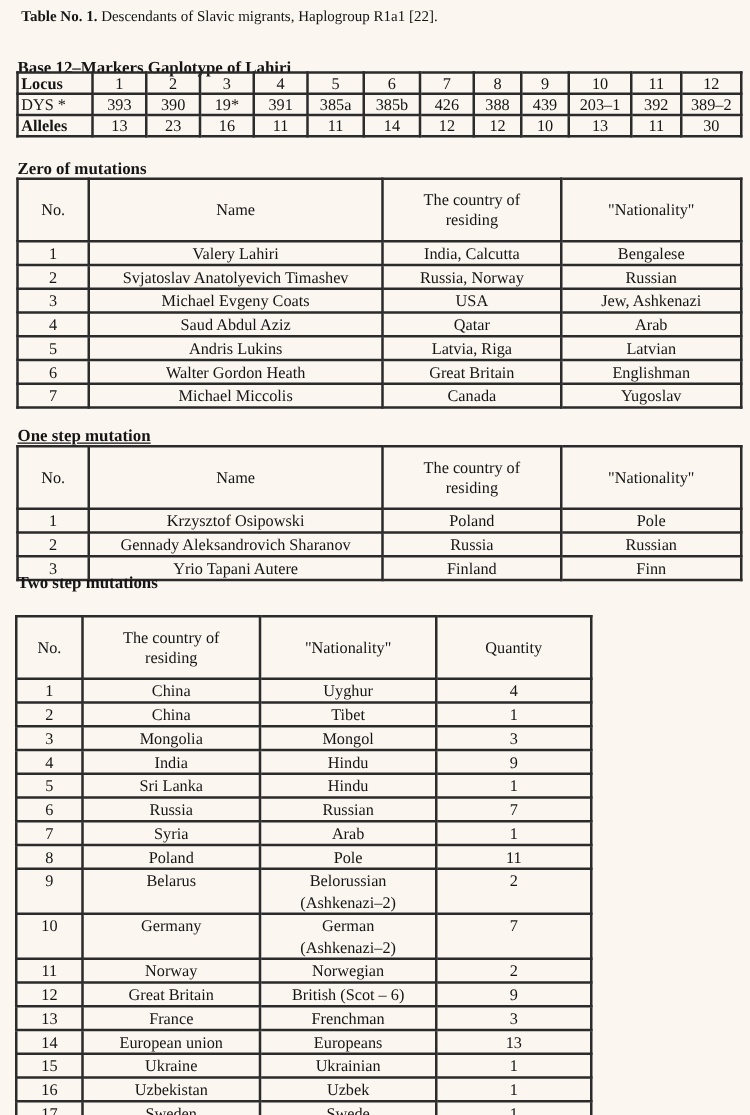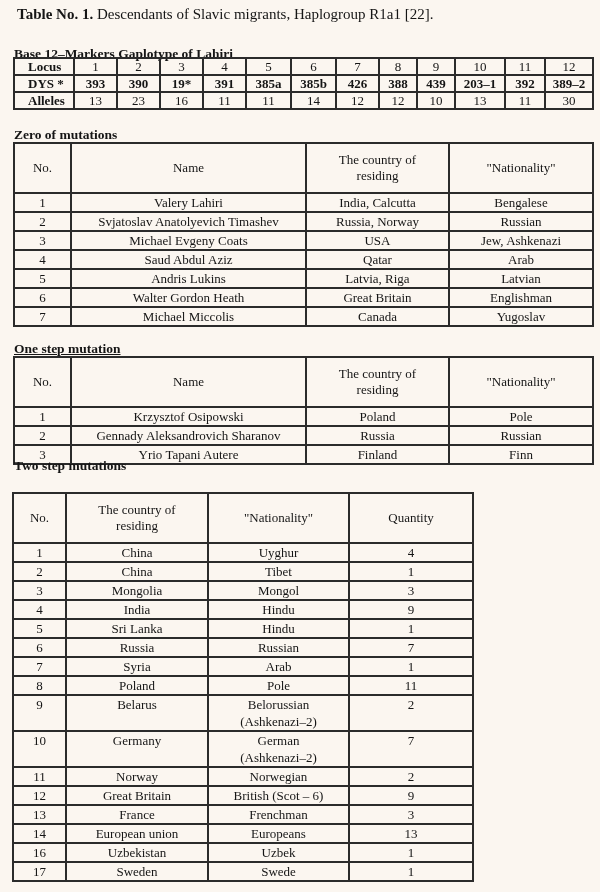--- a/index.html
+++ b/index.html
@@ -5,21 +5,21 @@
   html,body { margin:0; padding:0; }
   body {
     width:600px; height:892px;
     background:#fbf6f0;
     font-family:"Liberation Serif", serif;
     color:#151515;
     position:relative;
     overflow:hidden;
   }
   .abs { position:absolute; }
-  .doc-title { left:17px; top:6px; font-size:15px; width:570px; }
+  .doc-title { left:17px; top:6px; font-size:12px; width:570px; }
   .doc-title b { font-weight:bold; }
   .section-heading { font-weight:bold; font-size:13.5px; }
   #h-haplo { left:14px; top:46px;font-family:Liberation Serif, serif; }
   #h-zero  { left:14px; top:127px; }
   #h-one   { left:14px; top:341px;text-decoration:underline; }
   #h-two   { left:14px; top:458px; }
 
   table {
     border-collapse:collapse;
     table-layout:fixed;
@@ -29,22 +29,22 @@
     text-align:center;
     font-size:13px;
     padding:0 2px;
     overflow:hidden;
   }
   th { font-weight:normal; vertical-align:middle; line-height:16px; white-space:pre-line; }
   td { vertical-align:top; line-height:17px; white-space:pre-line; }
 
   #haplo-table { left:13px; top:57px; width:579px; }
   #haplo-table td { height:14px; line-height:15px; vertical-align:middle; }
-  #haplo-table td:first-child { font-weight:bold; text-align:left; padding-left:13px; }
-  #haplo-table tr:nth-child(2) td { font-weight:bold; }
+  #haplo-table td:first-child { font-weight:bold; text-align:left; padding-left:2px; }
+  #haplo-table tr:nth-child(2) td { font-weight:normal; }
 
   #zero-table { left:13px; top:142px; width:579px; }
   #one-table  { left:13px; top:356px; width:579px; }
   #two-table  { left:12px; top:492px; width:460px; }
 
   #zero-table th, #one-table th, #two-table th { height:48px; }
   #zero-table td, #one-table td, #two-table td { height:16px; }
 </style>
 </head>
 <body>
@@ -321,20 +321,26 @@
         <td>Frenchman</td>
         <td>3</td>
       </tr>
       <tr>
         <td>14</td>
         <td>European union</td>
         <td>Europeans</td>
         <td>13</td>
       </tr>
       <tr>
+        <td>15</td>
+        <td>Ukraine</td>
+        <td>Ukrainian</td>
+        <td>1</td>
+      </tr>
+      <tr>
         <td>16</td>
         <td>Uzbekistan</td>
         <td>Uzbek</td>
         <td>1</td>
       </tr>
       <tr>
         <td>17</td>
         <td>Sweden</td>
         <td>Swede</td>
         <td>1</td>

